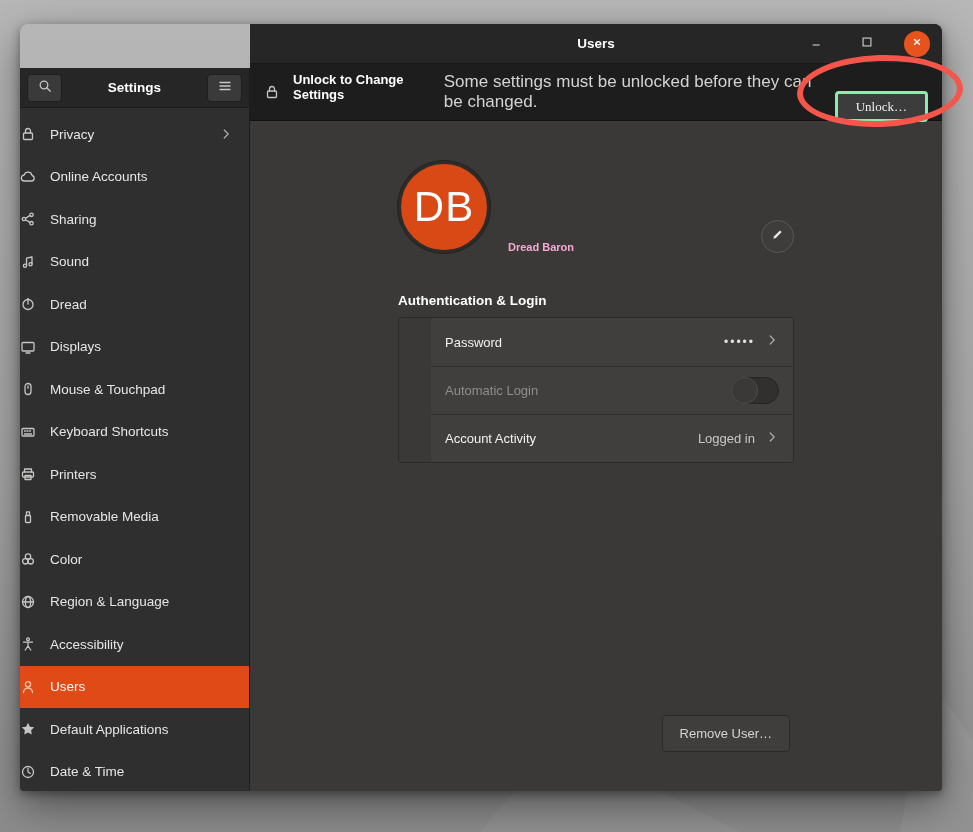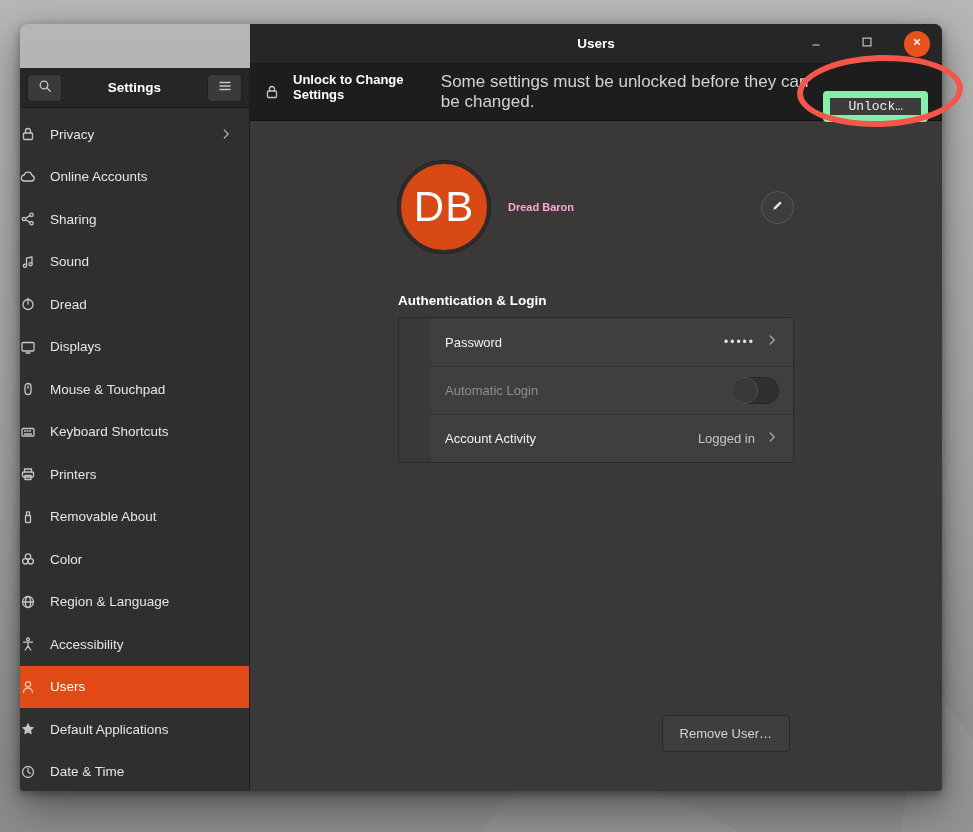--- a/index.html
+++ b/index.html
@@ -52,27 +52,27 @@
   .wc-close { border-radius:50%; background:#e8521c; }
   .wc-close svg * { stroke:#ffffff; stroke-width:1.6; }
 
   .unlock-bar { height:57px; background:#1d1d1d; border-bottom:1px solid #121212;
     display:flex; align-items:center; padding:0 14px; flex:0 0 auto; }
   .unlock-lock { width:16px; height:16px; margin-right:13px; display:flex; }
   .unlock-text { display:flex; gap:12px; }
   .unlock-title { color:#ffffff; font-weight:bold; font-size:13px; }
   .unlock-sub { color:#d3d3d3; font-size:17px; }
   .unlock-btn { margin-left:auto; height:31px; padding:0 18px; background:#3c3c3c;
-    border:7px solid #86efac; border-radius:4px; color:#f0f0f0; font-size:13px;
-    font-family:Liberation Mono, monospace; cursor:pointer;margin-top:29px; }
+    border:3px solid #86efac; border-radius:4px; color:#f0f0f0; font-size:13px;
+    font-family:Liberation Serif, serif; cursor:pointer;margin-top:29px; }
 
   .content { flex:1; position:relative; padding-top:40px; }
   .col { width:396px; margin:0 auto; }
 
-  .user-row { display:flex; align-items:center; }
+  .user-row { display:flex; align-items:flex-end; }
   .avatar { width:92px; height:92px; border-radius:50%; background:#d84916;
     border:3px solid #2d2c2a; box-shadow:0 0 0 1px #242321;
     display:flex; align-items:center; justify-content:center;
     color:#ffffff; font-size:42px; letter-spacing:1px; }
   .user-name { margin-left:18px; color:#f9a8d4; font-weight:bold; font-size:11px; }
   .edit-btn { margin-left:auto; width:33px; height:33px; border-radius:50%;
     background:#3e3d3b; border:1px solid #595855; display:flex; align-items:center;
     justify-content:center; cursor:pointer; }
   .edit-btn svg { width:15px; height:15px; }
 
@@ -228,21 +228,21 @@
         <span class="lbl">Printers</span>
       </div>
 
       <div class="side-item">
         <span class="icn">
           <svg class="ic" viewBox="0 0 16 16">
               <rect x="5.5" y="6.5" width="5" height="7" rx="0.8"></rect>
               <path d="M6.5 6.5V2.8h3v3.7"></path>
             </svg>
           </span>
-        <span class="lbl">Removable About</span>
+        <span class="lbl">Removable Media</span>
       </div>
 
       <div class="side-item">
         <span class="icn">
           <svg class="ic" viewBox="0 0 16 16">
               <circle cx="8" cy="5.5" r="2.7"></circle>
               <circle cx="5.3" cy="10.3" r="2.7"></circle>
               <circle cx="10.7" cy="10.3" r="2.7"></circle>
             </svg>
           </span>

